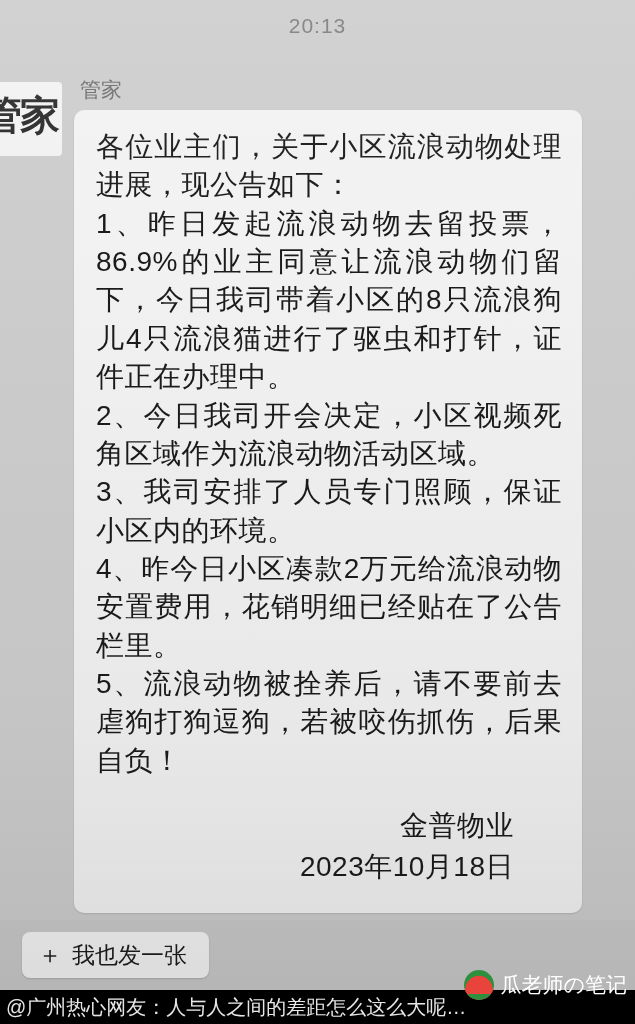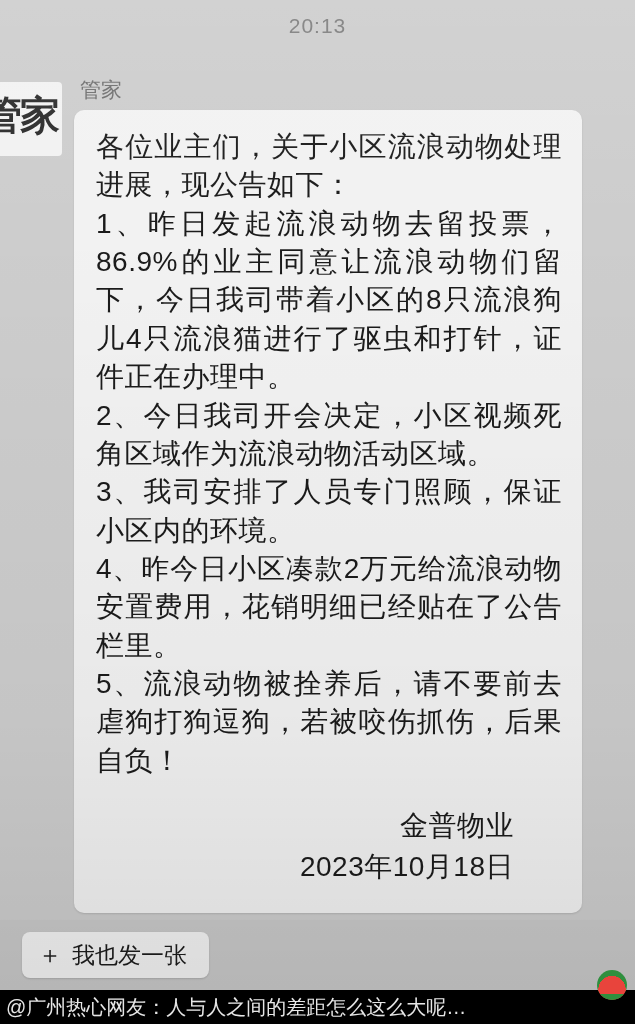--- a/index.html
+++ b/index.html
@@ -230,19 +230,20 @@
   <div class="bottom-bar"></div>
 
   <div class="send-pill">
     <span class="plus-icon">＋</span>
     <span class="send-pill-label">我也发一张</span>
   </div>
 
 
   <div class="brand">
     <div class="brand-logo"></div>
+    <div class="brand-text">瓜老师の笔记</div>
   </div>
 
   <div class="caption-bar">
     <div class="caption-text">@广州热心网友：人与人之间的差距怎么这么大呢…</div>
   </div>
 
 </div>
 
 </body></html>

